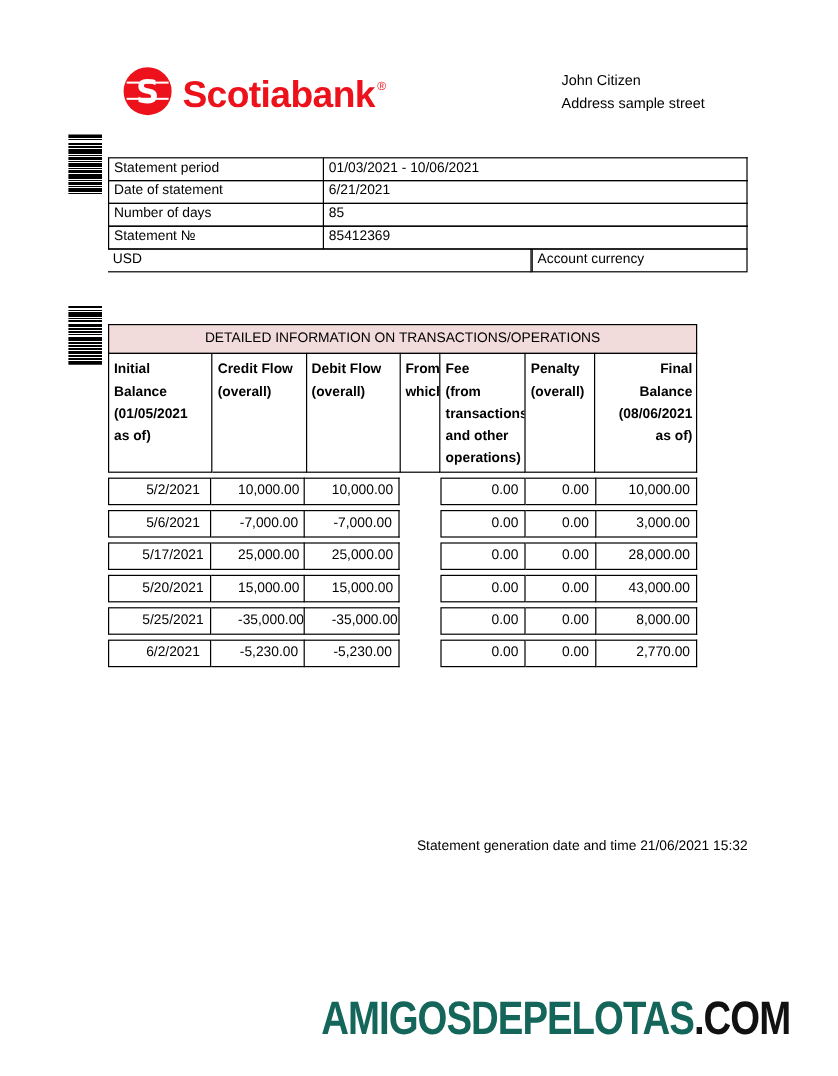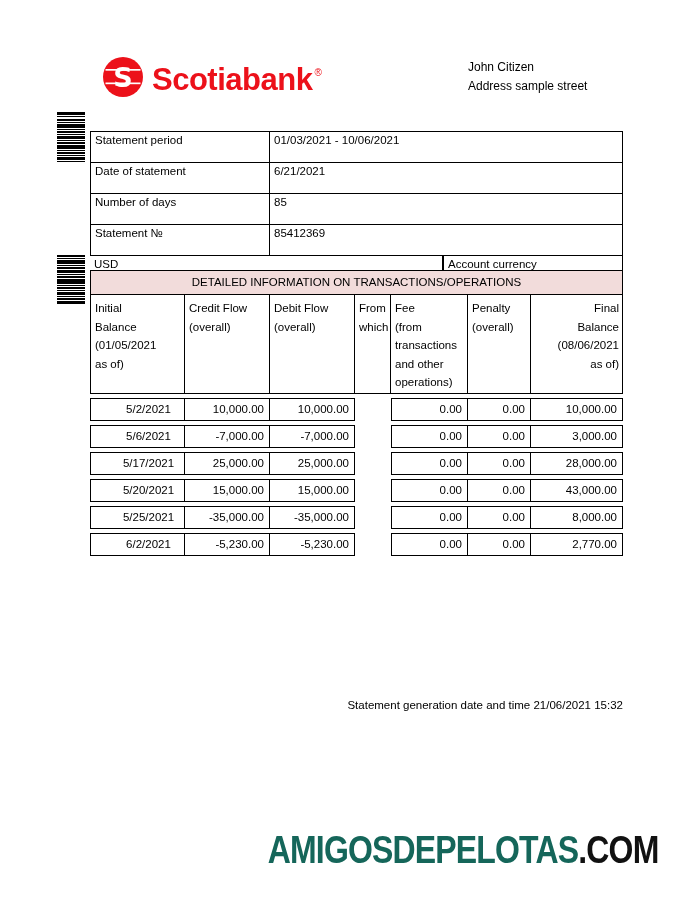--- a/index.html
+++ b/index.html
@@ -24,29 +24,29 @@
   
   .barcode{position:absolute;width:28px;}
   .barcode1{left:57px;top:112px;height:50px;}
   .barcode2{left:57px;top:255px;height:49px;}
   .barcode svg{width:100%;height:100%;display:block;}
 
   
   .summary{position:absolute;left:90px;top:131px;width:533px;}
   .sumrow{display:flex;margin-top:-1px;}
   .sumrow:first-child{margin-top:0;}
-  .scell{border:1px solid var(--line);height:32px;line-height:16px;font-size:11.5px;padding:0 0 0 4px;overflow:hidden;}
+  .scell{border:1px solid var(--line);height:20px;line-height:16px;font-size:11.5px;padding:0 0 0 4px;overflow:hidden;}
   .scell.label{width:180px;}
   .scell.value{width:353px;border-left:none;}
 
   
-  .txn{position:absolute;left:90px;top:270px;width:533px;}
+  .txn{position:absolute;left:90px;top:270px;width:491px;}
   .txn-title{height:25px;border:1px solid var(--line);background:var(--table_header_pink);
              text-align:center;line-height:23px;font-size:11.5px;}
-  .txn-head{display:flex;margin-top:-1px;}
+  .txn-head{display:flex;margin-top:-1px;font-weight:bold;}
   .hcell{border:1px solid var(--line);border-left:none;height:100px;padding:4px 3px 0 4px;
          white-space:pre-line;line-height:18.5px;font-size:11.5px;overflow:hidden;}
   .hcell:first-child{border-left:1px solid var(--line);}
   .trow{display:flex;margin-top:4px;}
   .tcell{border:1px solid var(--line);border-left:none;height:23px;line-height:21px;
          font-size:11.5px;overflow:hidden;padding-left:22px;}
   .trow .tcell:first-child{border-left:1px solid var(--line);}
   .tcell.gapcell{border:none;}
   .tcell.after-gap{border-left:1px solid var(--line);}
   .tcell.num{text-align:right;padding-right:5px;}

